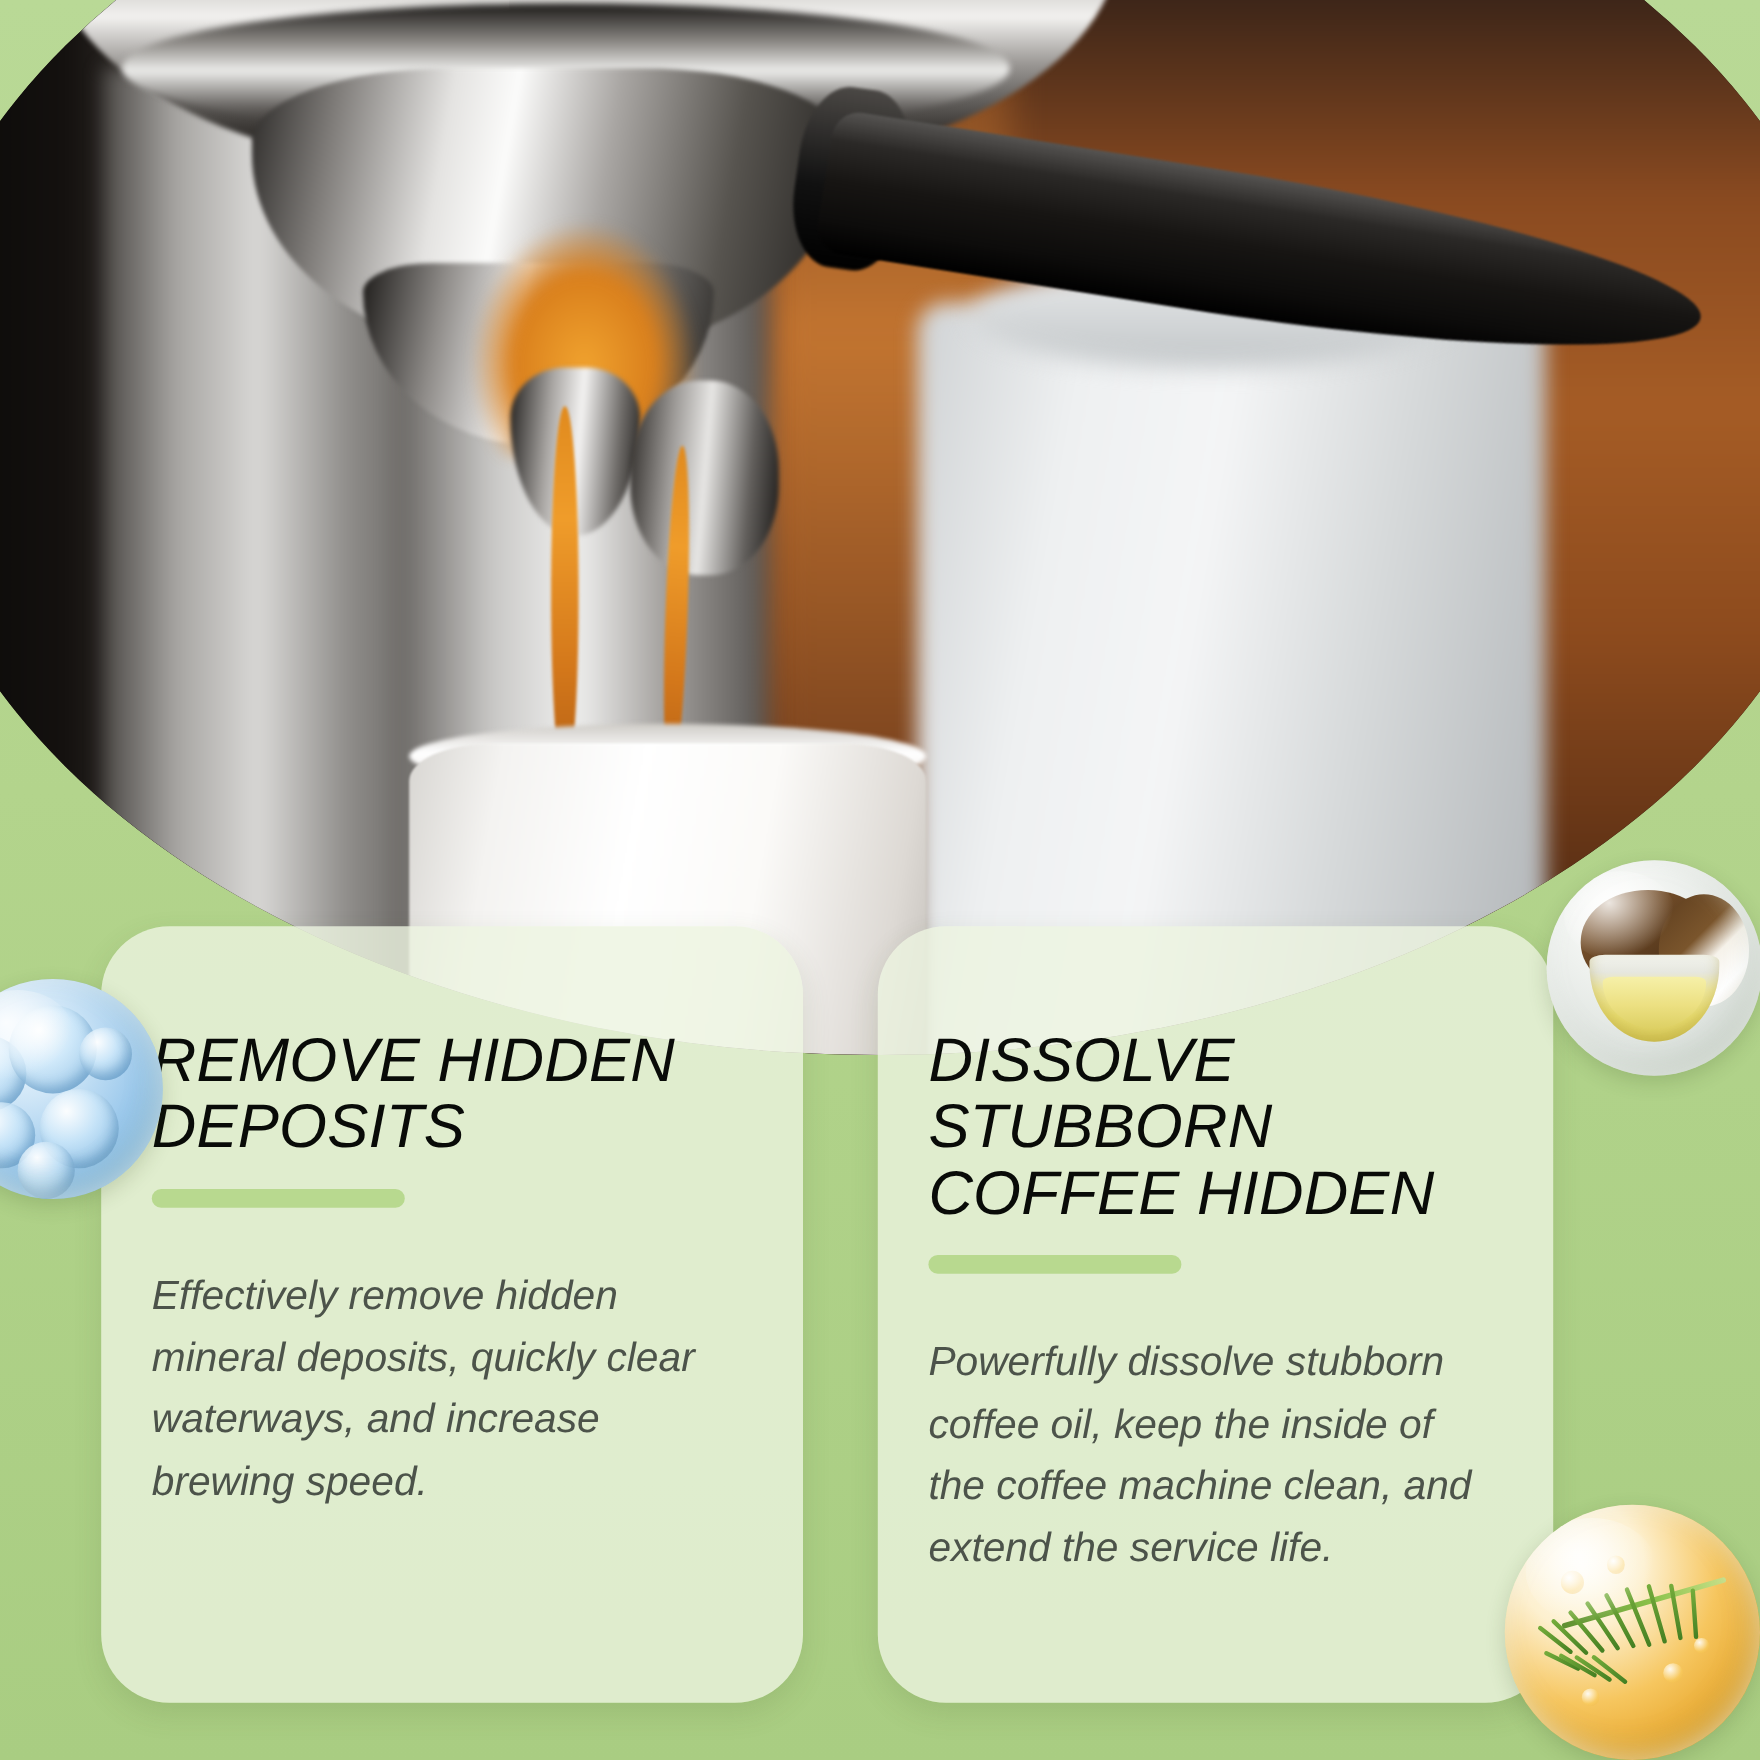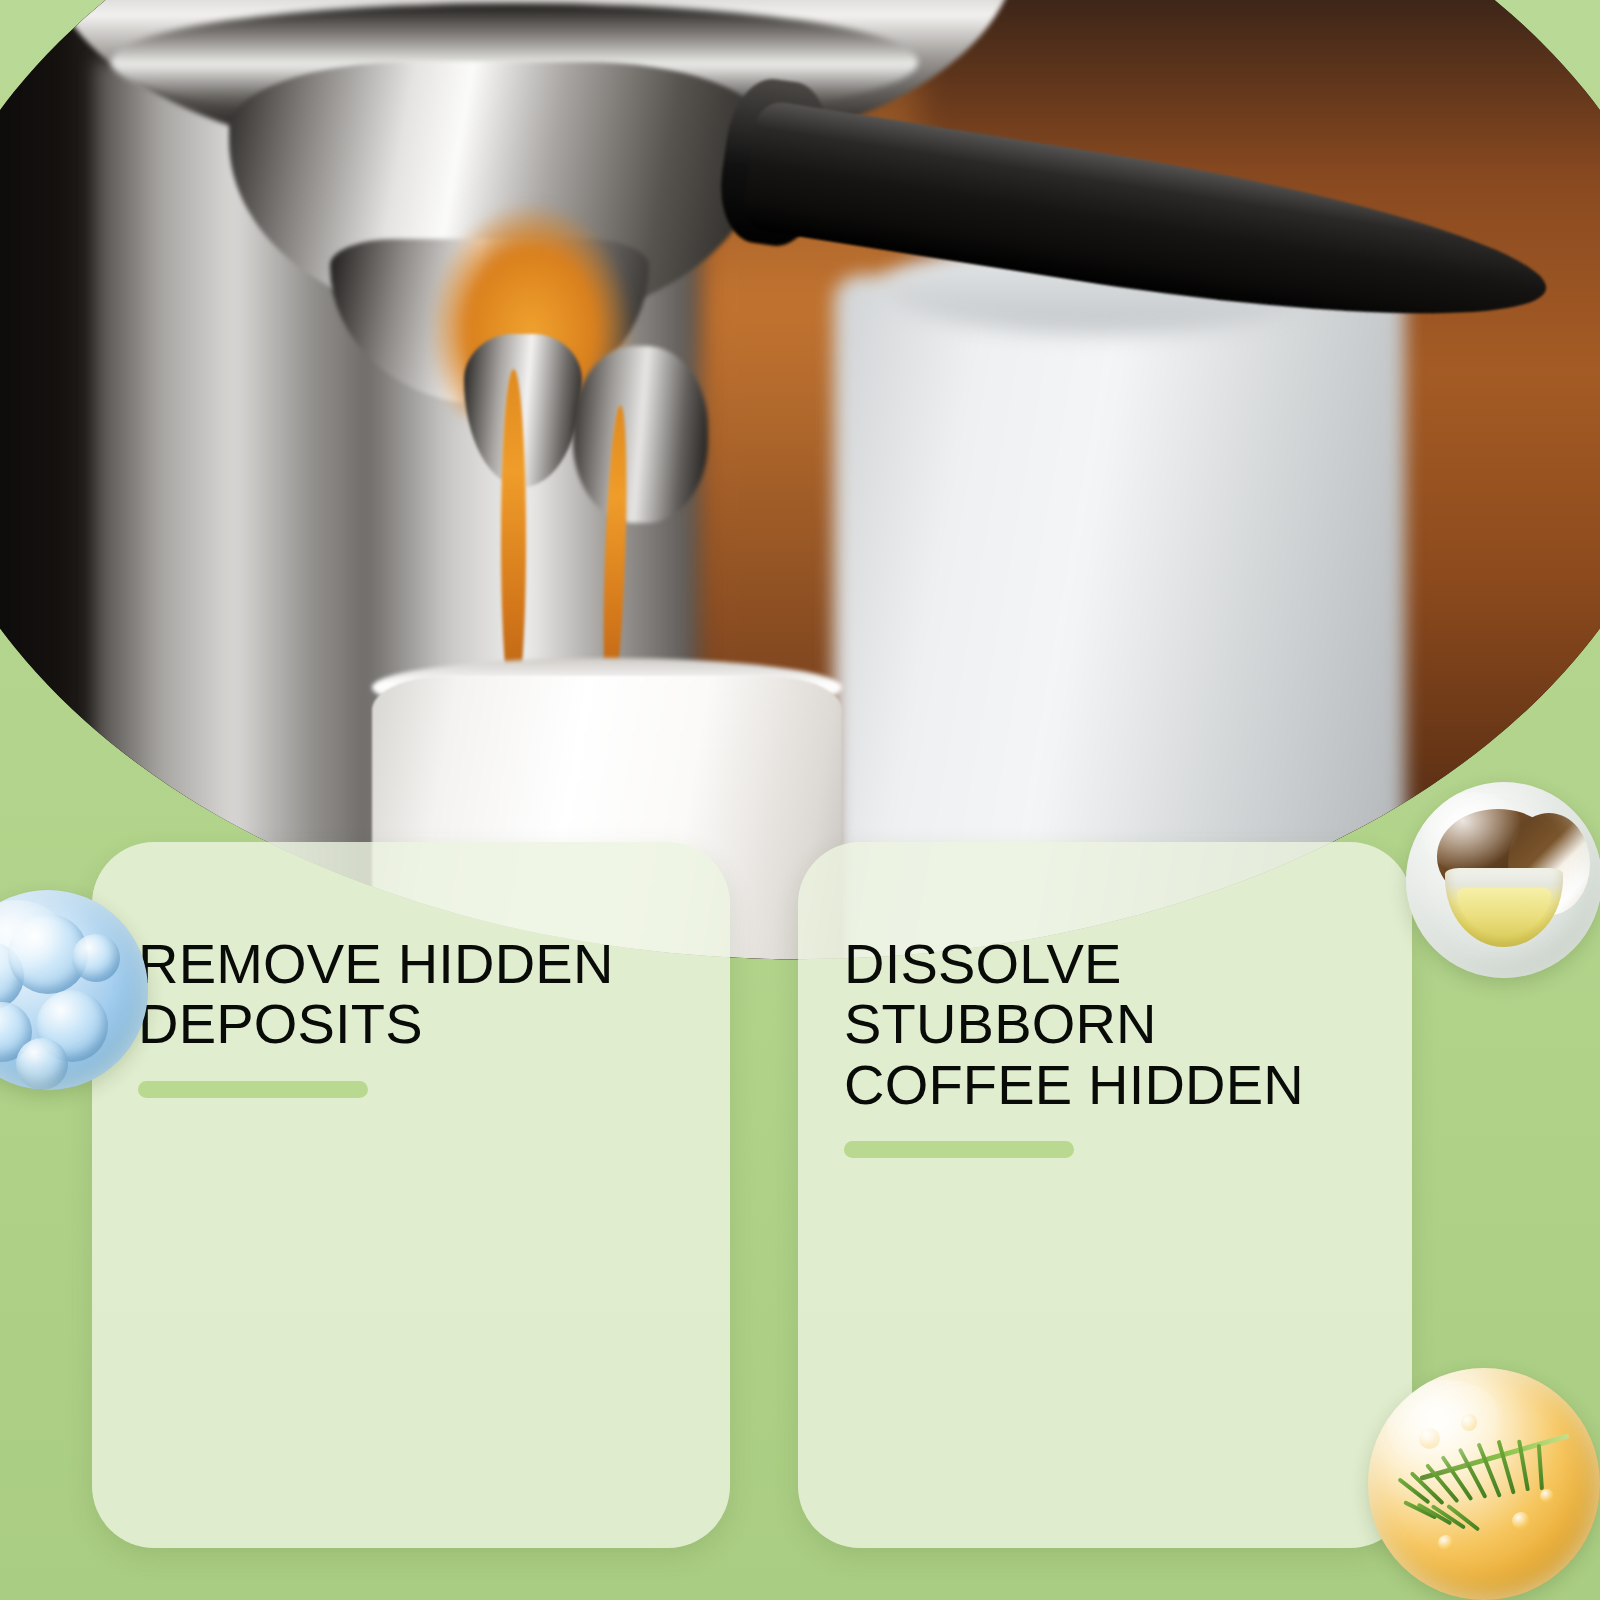--- a/index.html
+++ b/index.html
@@ -1,21 +1,21 @@
 <!DOCTYPE html>
 <html><head>
 <meta charset="utf-8">
 <style>
   html,body{margin:0;padding:0;}
   body{
     width:1600px;height:1600px;overflow:hidden;
     font-family:"Liberation Sans","DejaVu Sans",sans-serif;
     background:#b5d68f;
   }
-  .stage{position:relative;width:1600px;height:1600px;overflow:hidden;}
+  .stage{position:relative;width:1600px;height:1600px;overflow:hidden;font-style:italic;}
 
   
   .bg{
     position:absolute;inset:0;
     background:linear-gradient(180deg,#b9d996 0%,#b3d48c 45%,#a9cd82 100%);
   }
 
   
   .hero{
     position:absolute;left:-40px;top:-150px;width:1680px;height:1180px;
@@ -240,28 +240,30 @@
       <div class="cup-rim"></div>
       <div class="cup"></div>
     </div>
   </div>
 
   <div class="card card-left">
     <div class="card-inner">
       <h2 class="card-title">REMOVE HIDDEN
 DEPOSITS</h2>
       <div class="accent-bar"></div>
+      <p class="card-body">Effectively remove hidden mineral deposits, quickly clear waterways, and increase brewing speed.</p>
     </div>
   </div>
 
   <div class="card card-right">
     <div class="card-inner">
       <h2 class="card-title">DISSOLVE STUBBORN
 COFFEE HIDDEN</h2>
       <div class="accent-bar"></div>
+      <p class="card-body">Powerfully dissolve stubborn coffee oil, keep the inside of the coffee machine clean, and extend the service life.</p>
     </div>
   </div>
 
   <div class="badge badge-water">
     <div class="bub" style="left:4%;top:26%;width:34%;height:34%;"></div>
     <div class="bub" style="left:30%;top:12%;width:40%;height:40%;"></div>
     <div class="bub" style="left:12%;top:56%;width:30%;height:30%;"></div>
     <div class="bub" style="left:44%;top:50%;width:36%;height:36%;"></div>
     <div class="bub" style="left:62%;top:22%;width:24%;height:24%;"></div>
     <div class="bub" style="left:34%;top:74%;width:26%;height:26%;"></div>

